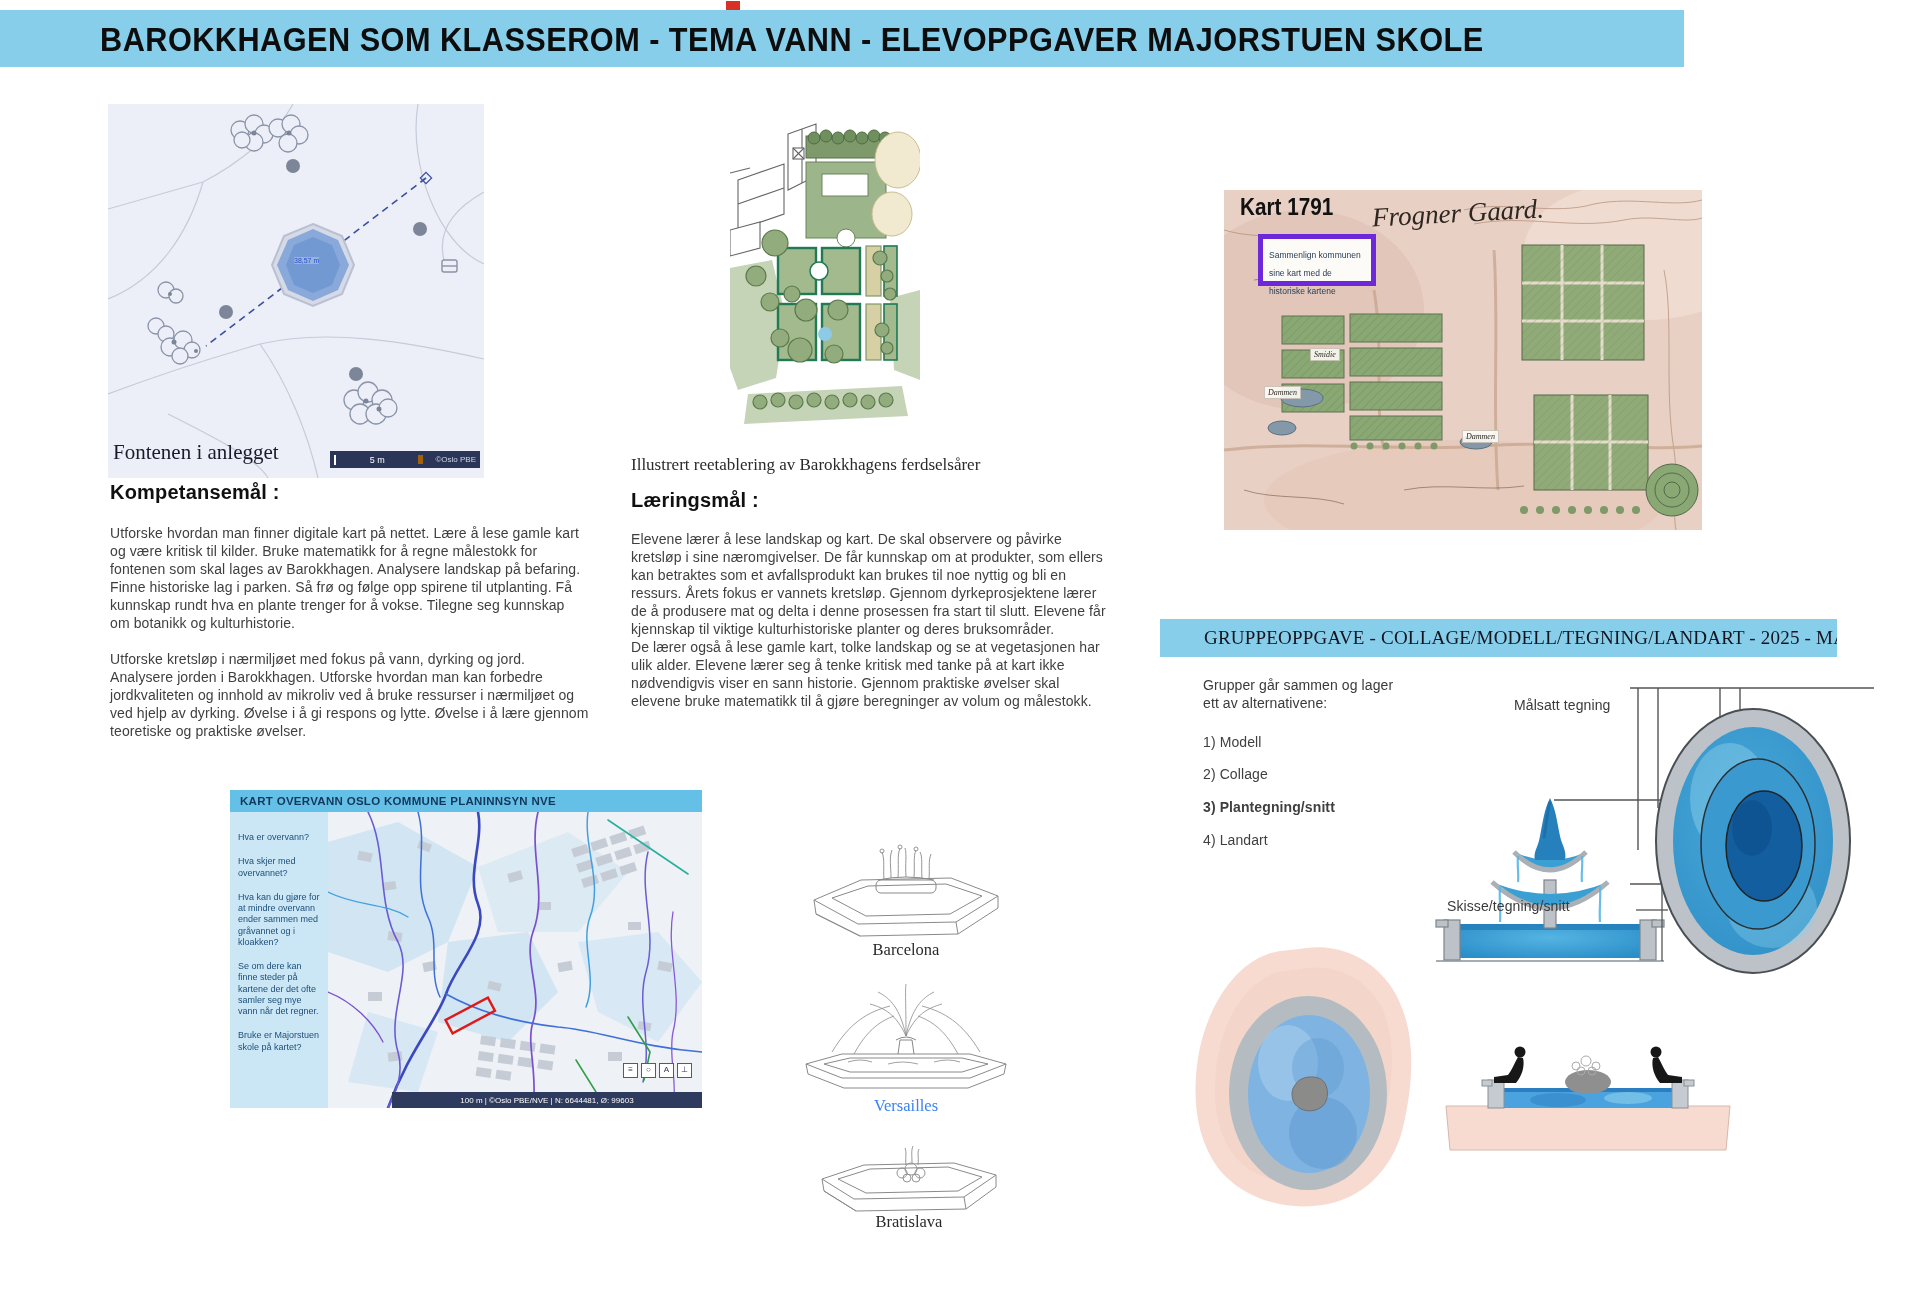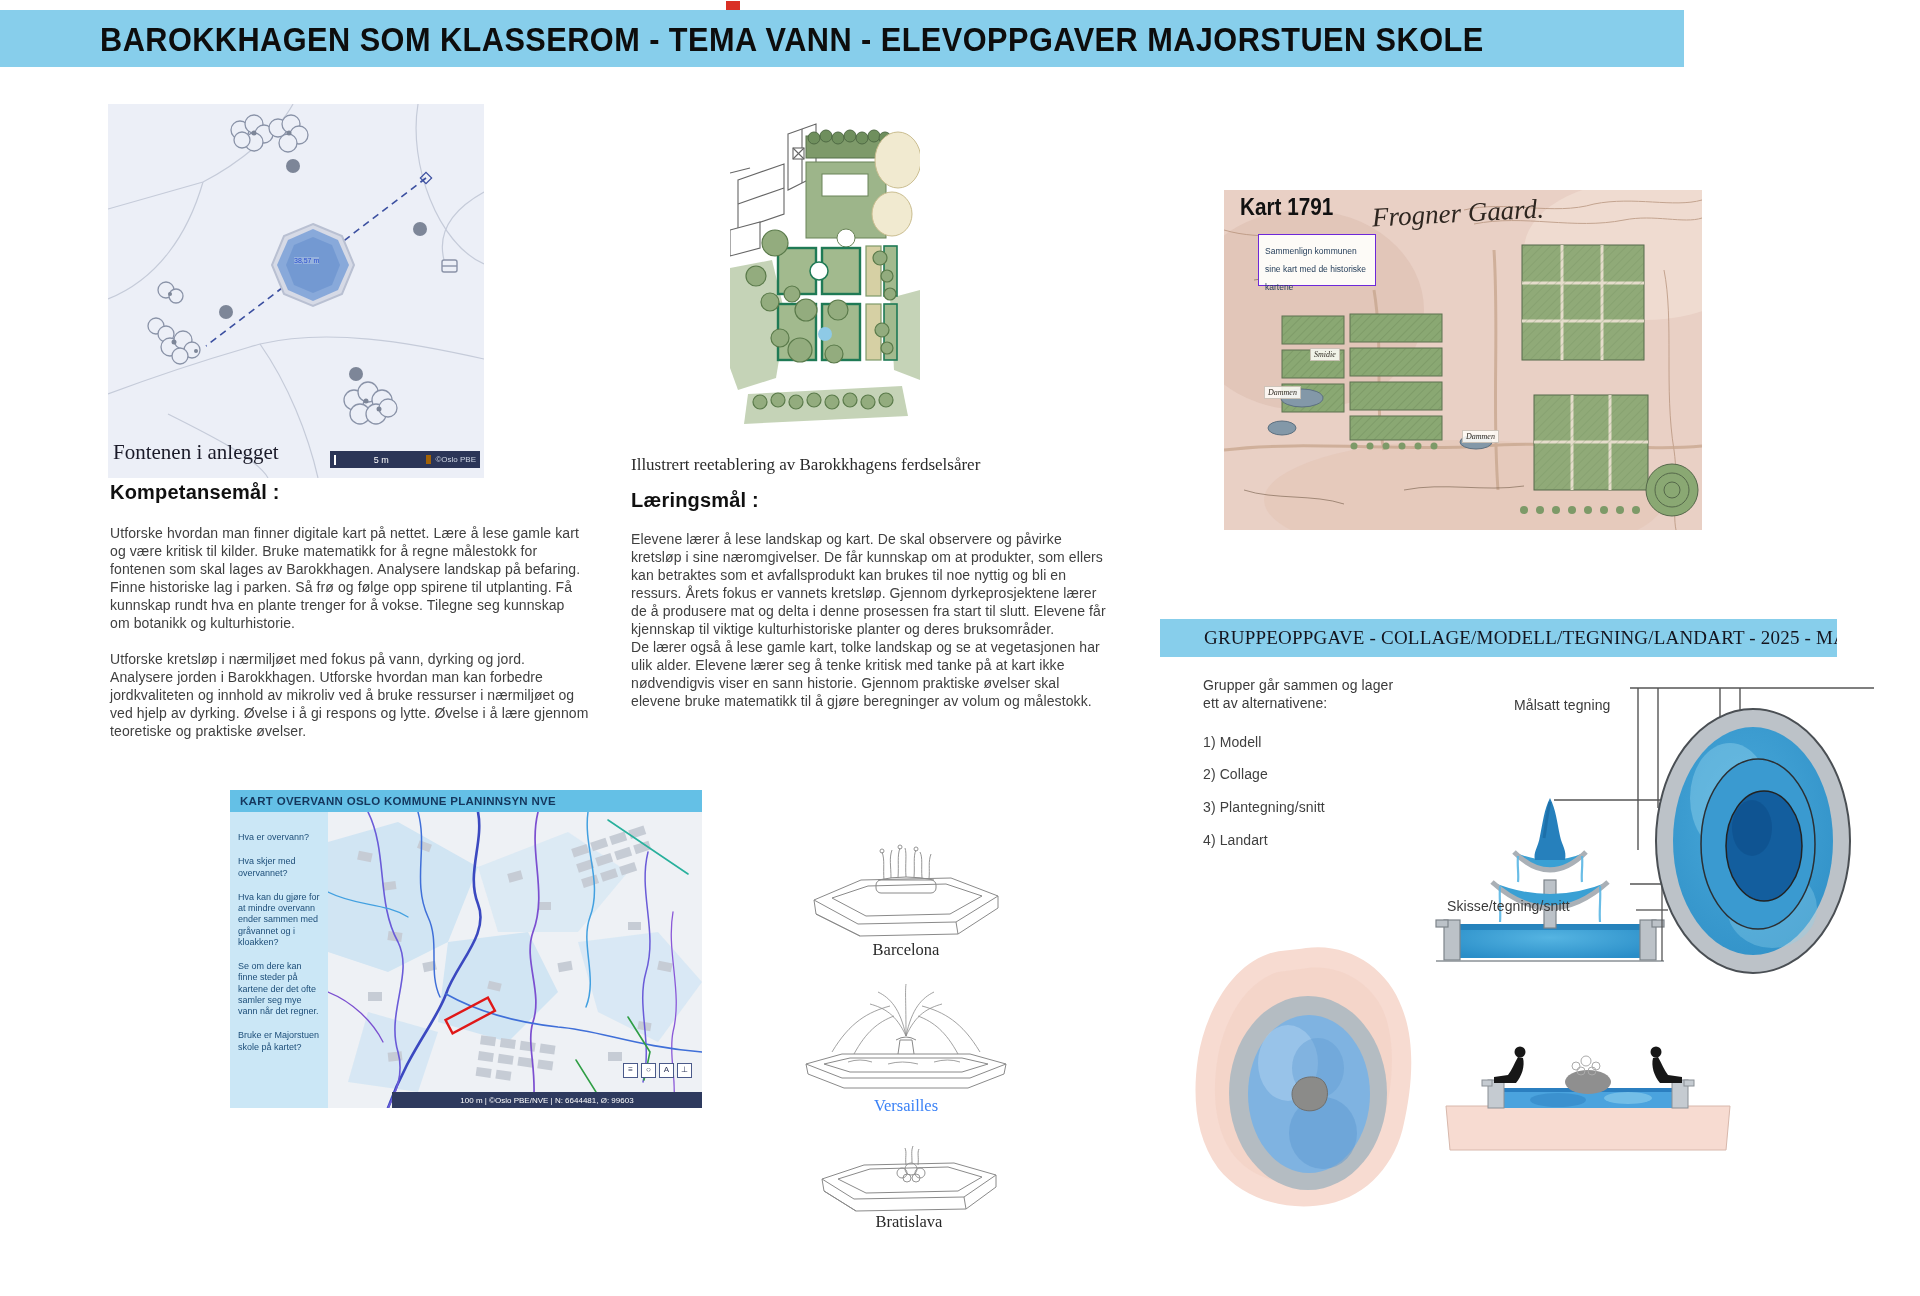--- a/index.html
+++ b/index.html
@@ -87,21 +87,21 @@
           <circle cx="248" cy="270" r="7"></circle>
       </g>
       <rect x="334" y="156" width="15" height="12" rx="2" fill="none" stroke="#8a93a8" stroke-width="1.4"></rect>
       <line x1="334" y1="162" x2="349" y2="162" stroke="#8a93a8" stroke-width="1.4"></line>
     </svg>
     <div class="abs" style="left:186px;top:153px;font-size:7px;color:#2b4fd0;background:rgba(255,255,255,.25);">38,57 m</div>
     <div class="abs serif" style="left:5px;top:336px;font-size:21px;color:#1a1a28;">Fontenen i anlegget</div>
     <div class="abs" style="left:222px;top:347px;width:150px;height:17px;background:#2b3557;display:flex;align-items:center;">
       <div style="width:2px;height:10px;background:#fff;margin-left:4px;"></div>
       <div style="color:#fff;font-size:9px;flex:1;text-align:center;">5 m</div>
-      <div style="color:#cfd6e4;font-size:8px;margin-right:4px;border-left:5px solid #a16207;padding-left:4px;">©Oslo PBE</div>
+      <div style="color:#cfd6e4;font-size:8px;margin-right:4px;border-left:5px solid #a16207;padding-left:12px;">©Oslo PBE</div>
     </div>
   </div>
 
   <div class="abs heading" style="left:110px;top:481px;">Kompetansemål :</div>
   <div class="abs body-text" style="left:110px;top:524px;width:476px;">Utforske hvordan man finner digitale kart på nettet. Lære å lese gamle kart og være kritisk til kilder. Bruke matematikk for å regne målestokk for fontenen som skal lages av Barokkhagen. Analysere landskap på befaring. Finne historiske lag i parken. Så frø og følge opp spirene til utplanting. Få kunnskap rundt hva en plante trenger for å vokse. Tilegne seg kunnskap om botanikk og kulturhistorie.</div>
   <div class="abs body-text" style="left:110px;top:650px;width:480px;">Utforske kretsløp i nærmiljøet med fokus på vann, dyrking og jord. Analysere jorden i Barokkhagen. Utforske hvordan man kan forbedre jordkvaliteten og innhold av mikroliv ved å bruke ressurser i nærmiljøet og ved hjelp av dyrking. Øvelse i å gi respons og lytte. Øvelse i å lære gjennom teoretiske og praktiske øvelser.</div>
 
   <div class="abs" style="left:230px;top:790px;width:472px;height:318px;">
     <div style="height:22px;background:#64c0e6;display:flex;align-items:center;">
       <span style="font-size:11.5px;font-weight:700;color:#14365c;margin-left:10px;letter-spacing:.3px;white-space:nowrap;">KART OVERVANN OSLO KOMMUNE PLANINNSYN NVE</span>
@@ -432,40 +432,40 @@
           <circle cx="210" cy="256" r="3.5"></circle>
       </g>
       <g stroke="#6b5440" stroke-width=".8" fill="none" opacity=".7">
         <path d="M30,90 C60,84 90,94 120,88"></path>
         <path d="M180,300 C220,292 260,302 300,296"></path>
         <path d="M20,300 C50,310 90,304 120,314"></path>
       </g>
     </svg>
     <div class="abs" style="left:16px;top:4px;font-size:23px;font-weight:700;color:#111;
                 transform:scaleX(.9);transform-origin:left center;">Kart 1791</div>
-    <div class="abs" style="left:34px;top:44px;width:118px;height:52px;background:#fdfbf7;border:1px solid #6d28d9;
+    <div class="abs" style="left:34px;top:44px;width:118px;height:52px;background:#fdfbf7;border:5px solid #6d28d9;
                 box-sizing:border-box;padding:5px 6px;">
       <span style="font-size:8.5px;line-height:1.3;color:#27405c;">Sammenlign kommunen sine kart med de historiske kartene</span>
     </div>
     <div class="abs serif" style="left:148px;top:8px;font-size:27px;font-style:italic;color:#2e2620;transform:rotate(-3deg);">Frogner Gaard.</div>
     <div class="chip" style="left:40px;top:196px;">Dammen</div>
     <div class="chip" style="left:86px;top:158px;">Smidie</div>
     <div class="chip" style="left:238px;top:240px;">Dammen</div>
   </div>
 
   <div class="abs" style="left:1160px;top:619px;width:677px;height:38px;background:#87ceeb;overflow:hidden;
               display:flex;align-items:center;">
     <span class="serif" style="font-size:19px;color:#14141e;white-space:nowrap;padding-left:44px;letter-spacing:.2px;">GRUPPEOPPGAVE - COLLAGE/MODELL/TEGNING/LANDART - 2025 - MAJORSTUEN SKOLE</span>
   </div>
 
   <div class="abs body-text" style="left:1203px;top:676px;width:250px;color:#3a3a3a;">Grupper går sammen og lager
 ett av alternativene:</div>
   <div class="abs body-text" style="left:1203px;top:733px;">1) Modell</div>
   <div class="abs body-text" style="left:1203px;top:765px;">2) Collage</div>
-  <div class="abs body-text" style="left:1203px;top:798px;">3) Plantegning/snitt</div>
+  <div class="abs body-text" style="left:1203px;top:798px;font-weight:bold;">3) Plantegning/snitt</div>
   <div class="abs body-text" style="left:1203px;top:831px;">4) Landart</div>
 
   <div class="abs body-text" style="left:1514px;top:696px;color:#3a3a3a;">Målsatt tegning</div>
 
   <svg class="abs" style="left:1430px;top:792px;" width="240" height="180" viewBox="0 0 240 180">
     <defs>
       <radialGradient id="wb1" cx="50%" cy="40%" r="70%">
         <stop offset="0%" stop-color="#55b4e2"></stop>
           <stop offset="100%" stop-color="#2a8ec8"></stop>
       </radialGradient>

